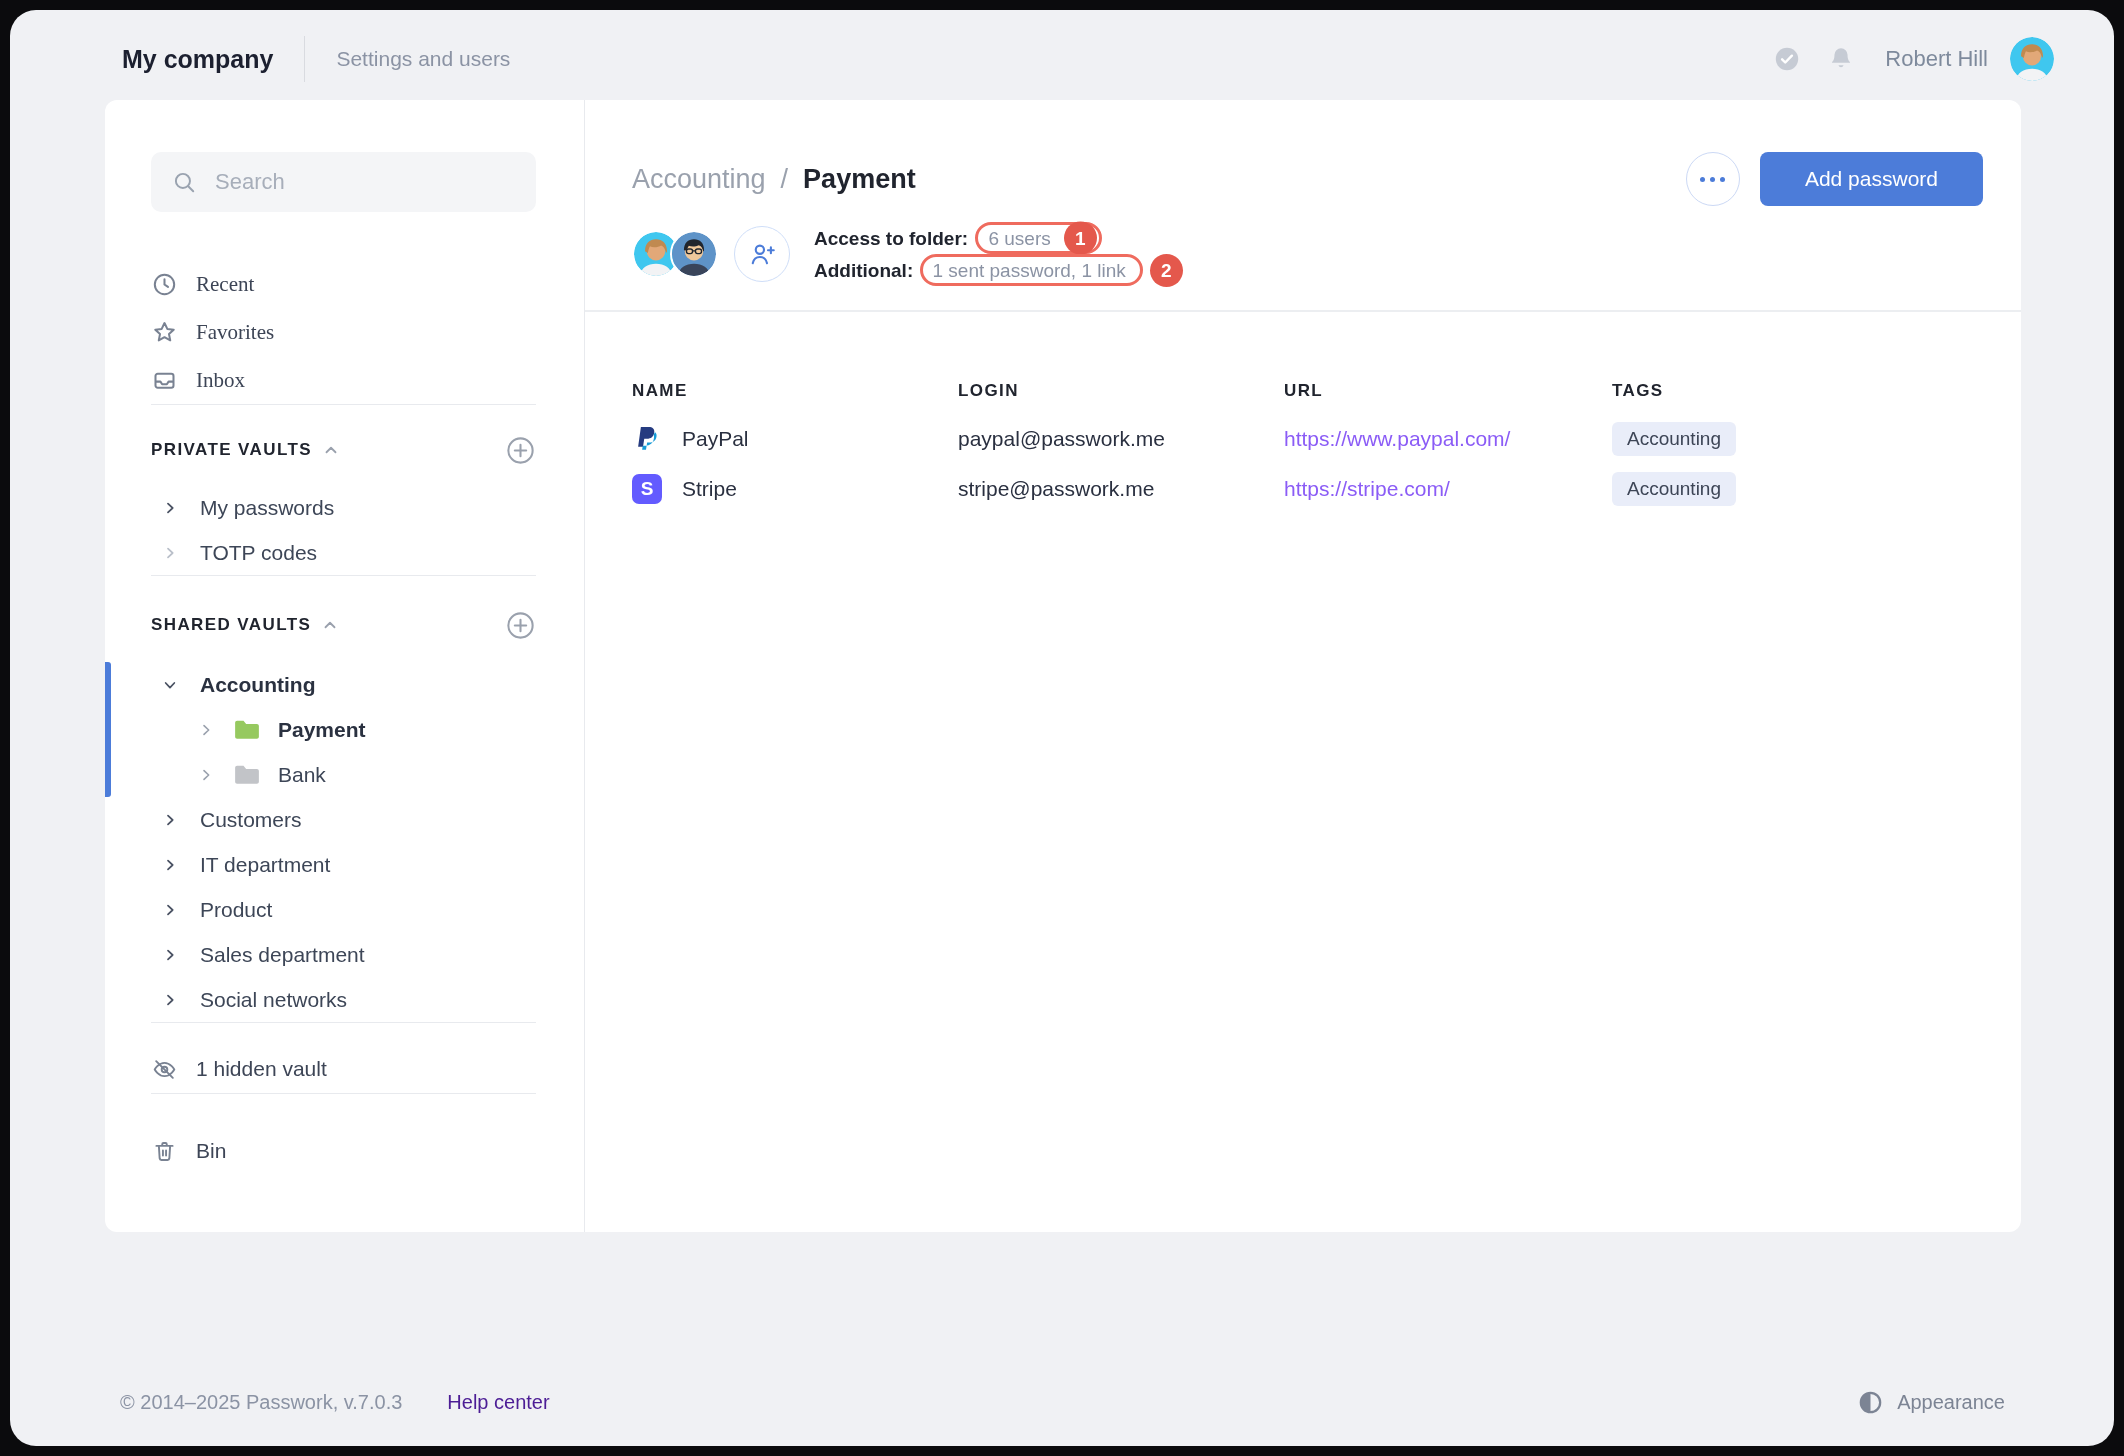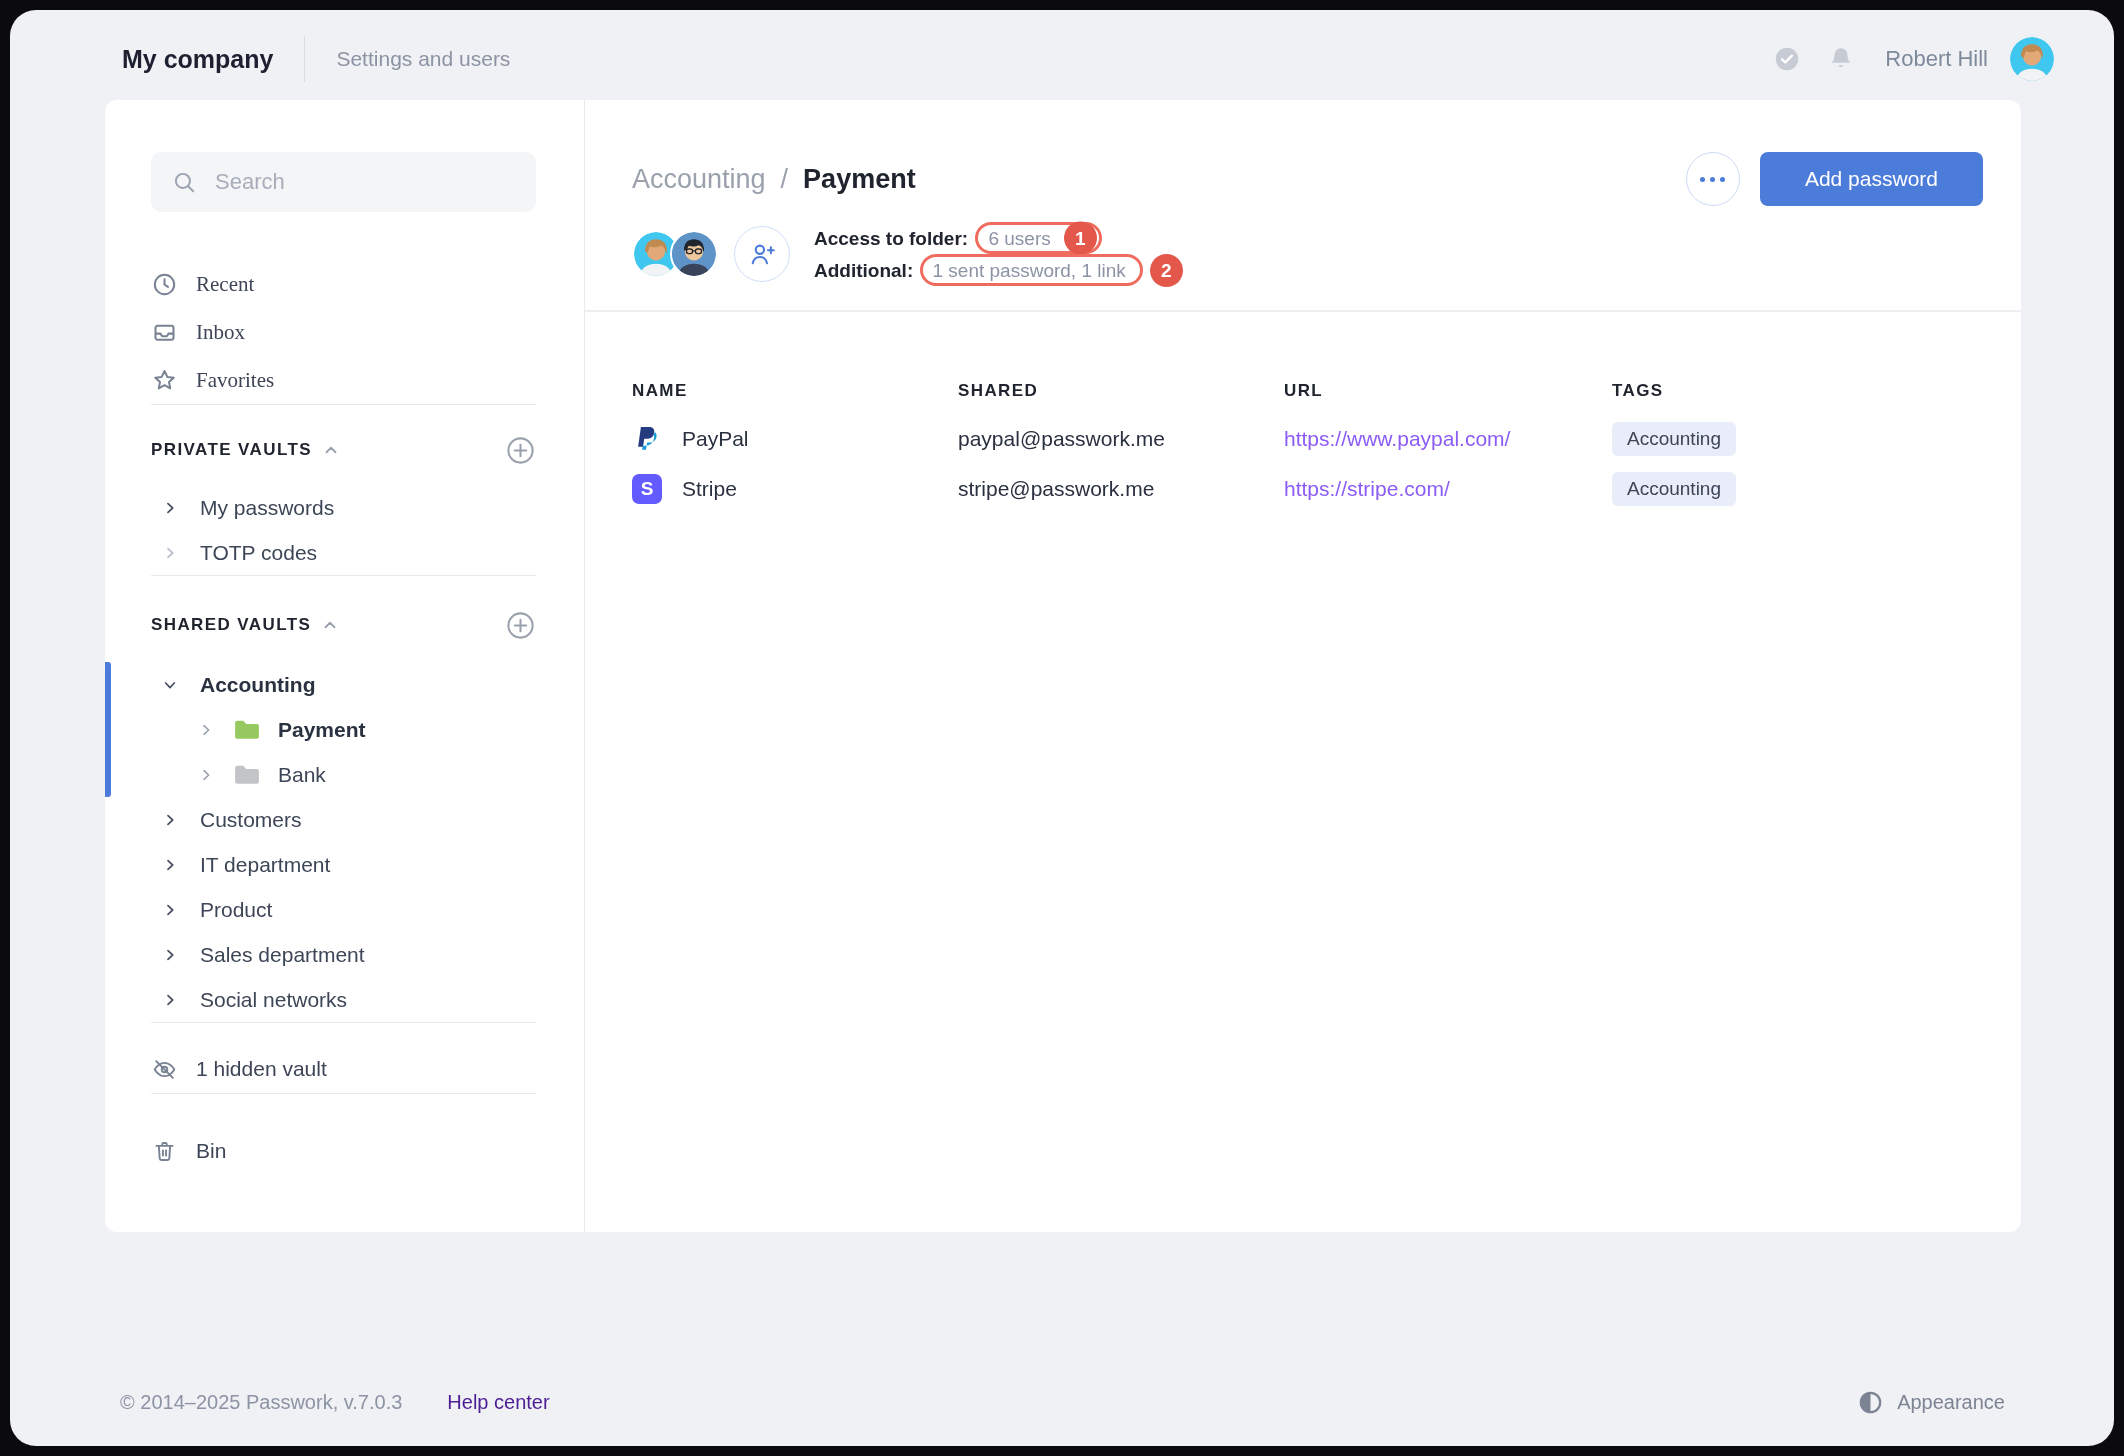--- a/index.html
+++ b/index.html
@@ -213,30 +213,30 @@
       <div class="quick-list">
         <div class="side-item">
           <svg viewBox="0 0 24 24" fill="none" stroke="currentColor" stroke-width="1.8" stroke-linecap="round">
               <circle cx="12" cy="12" r="8.6"></circle>
               <path d="M12 7.4V12l3.1 2.1"></path>
             </svg>
           <span>Recent</span>
         </div>
         <div class="side-item">
           <svg viewBox="0 0 24 24" fill="none" stroke="currentColor" stroke-width="1.8" stroke-linejoin="round">
+              <path d="M12 3.6l2.5 5.2 5.7.7-4.2 3.9 1.1 5.6L12 16.2 6.9 19l1.1-5.6-4.2-3.9 5.7-.7z"></path>
+            </svg>
+          <span>Favorites</span>
+        </div>
+        <div class="side-item">
+          <svg viewBox="0 0 24 24" fill="none" stroke="currentColor" stroke-width="1.8" stroke-linejoin="round">
               <rect x="4" y="6" width="16" height="12.5" rx="2"></rect>
               <path d="M4 13h4.4l1.5 2.4h4.2l1.5-2.4H20"></path>
             </svg>
           <span>Inbox</span>
-        </div>
-        <div class="side-item">
-          <svg viewBox="0 0 24 24" fill="none" stroke="currentColor" stroke-width="1.8" stroke-linejoin="round">
-              <path d="M12 3.6l2.5 5.2 5.7.7-4.2 3.9 1.1 5.6L12 16.2 6.9 19l1.1-5.6-4.2-3.9 5.7-.7z"></path>
-            </svg>
-          <span>Favorites</span>
         </div>
       </div>
 
       <hr class="sep sep1">
 
       <div class="section-head ph">
         <span class="section-title">PRIVATE VAULTS</span>
         <svg class="chev-up" viewBox="0 0 24 24" fill="none" stroke="currentColor" stroke-width="2.4" stroke-linecap="round" stroke-linejoin="round">
             <path d="M6 15l6-6 6 6"></path>
           </svg>
@@ -425,21 +425,21 @@
             <span class="badge outside">2</span>
           </div>
         </div>
       </div>
 
       <hr class="main-sep">
 
       <div class="table">
         <div class="trow thead">
           <div class="th">NAME</div>
-          <div class="th">SHARED</div>
+          <div class="th">LOGIN</div>
           <div class="th">URL</div>
           <div class="th">TAGS</div>
         </div>
         <div class="trow tdata">
           <div class="name-cell">
             <svg class="pp-icon" viewBox="0 0 24 24">
               <path fill="#253b80" d="M7.1 2.4h6.3c3.1 0 4.8 1.6 4.4 4.4-.5 3.4-2.6 5-5.8 5H9.8l-1 6.3H4.9L7.1 2.4z"></path>
               <path fill="#179bd7" d="M18.4 6.6c1 .6 1.4 1.8 1.2 3.3-.5 3.3-2.6 4.9-5.8 4.9h-1.7l-.9 5.7H8.1l.5-3.2h2c3.9 0 6.3-1.9 6.9-5.7.2-1.2.2-2.2-.2-3z"></path>
             </svg>
             <span>PayPal</span>

